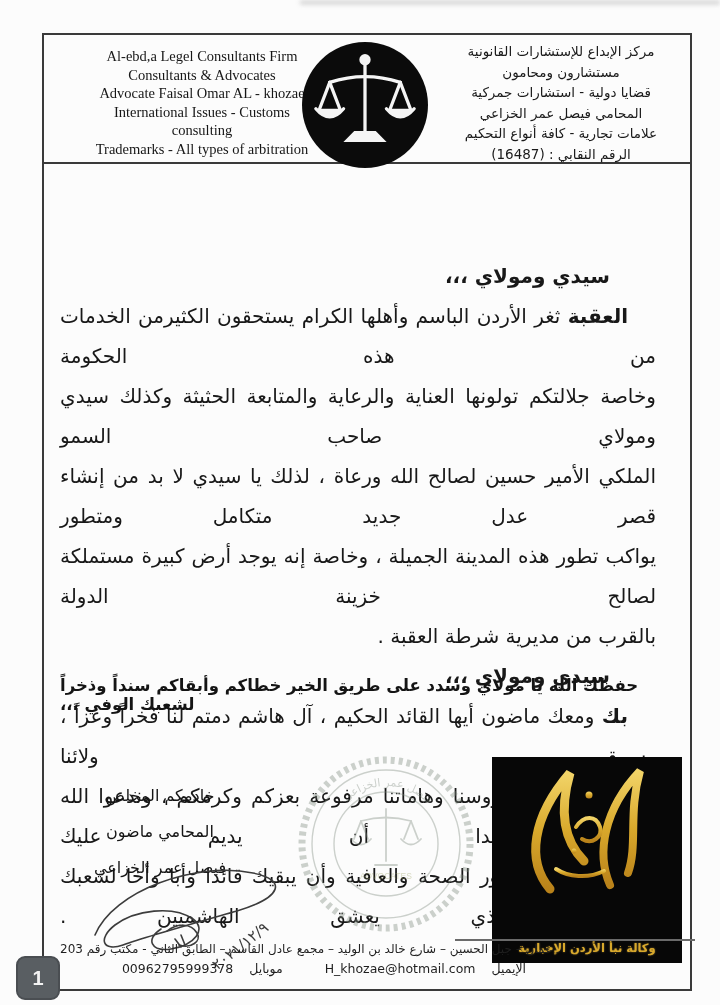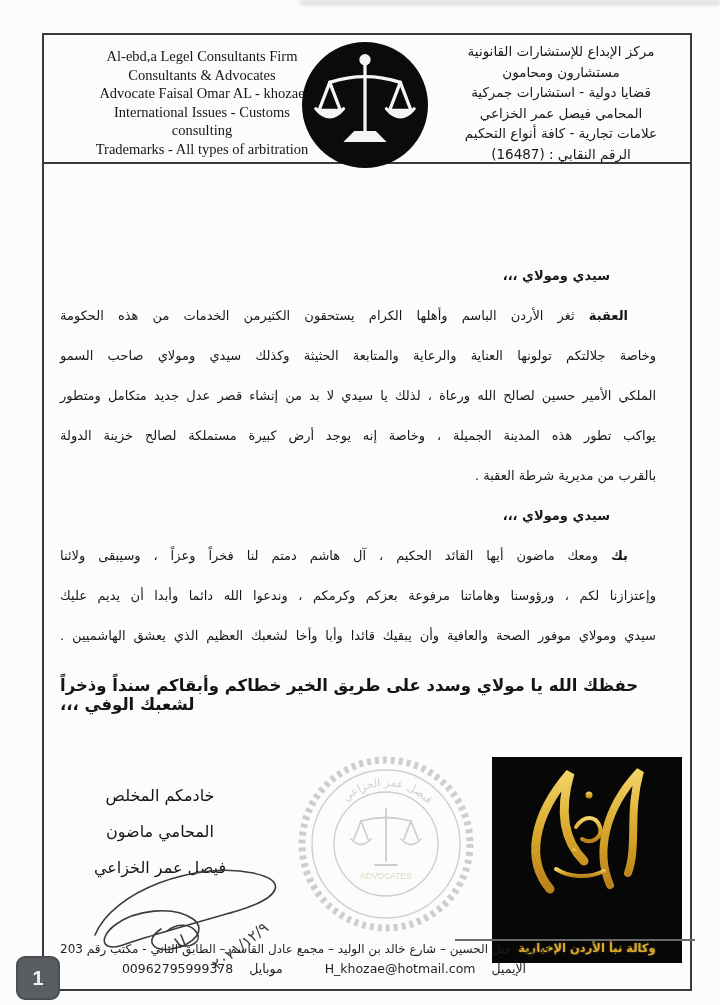--- a/index.html
+++ b/index.html
@@ -16,21 +16,21 @@
   .frame{left:42px;top:33px;width:646px;height:954px;border:2px solid #3a3a3a;background:transparent;}
   .lh-divider{left:42px;top:162px;width:650px;height:2px;background:#3a3a3a;}
   
   .en-block{left:58px;top:47px;width:288px;text-align:center;
     font-family:"Liberation Serif",serif;font-size:14.5px;line-height:18.5px;color:#161616;}
   .logo-circle{left:302px;top:42px;width:126px;height:126px;border-radius:50%;background:#0b0b0b;}
   .logo-circle svg{width:100%;height:100%;display:block;}
   .ar-block{left:438px;top:41px;width:246px;direction:rtl;text-align:center;
     font-size:13.5px;line-height:20.5px;color:#1a1a1a;}
   
-  .body-block{left:60px;top:256px;width:596px;direction:rtl;font-size:13px;color:#181818;}
+  .body-block{left:60px;top:256px;width:596px;direction:rtl;font-size:20px;color:#181818;}
   .salut{font-weight:bold;text-align:right;padding-right:46px;line-height:40px;}
   .jline{line-height:40px;text-align:justify;text-align-last:justify;}
   .jline.first{text-indent:28px;}
   .jline.short-last{text-align:right;text-align-last:right;}
   .lead{font-weight:bold;}
   .dua{left:60px;top:676px;width:596px;direction:rtl;text-align:left;font-weight:bold;font-size:16.5px;color:#141414;}
   
   .sig-block{left:62px;top:778px;width:196px;direction:rtl;text-align:center;
     font-weight:normal;font-size:16px;line-height:36px;color:#151515;}
   .sig-draw{left:75px;top:853px;width:238px;height:118px;}

